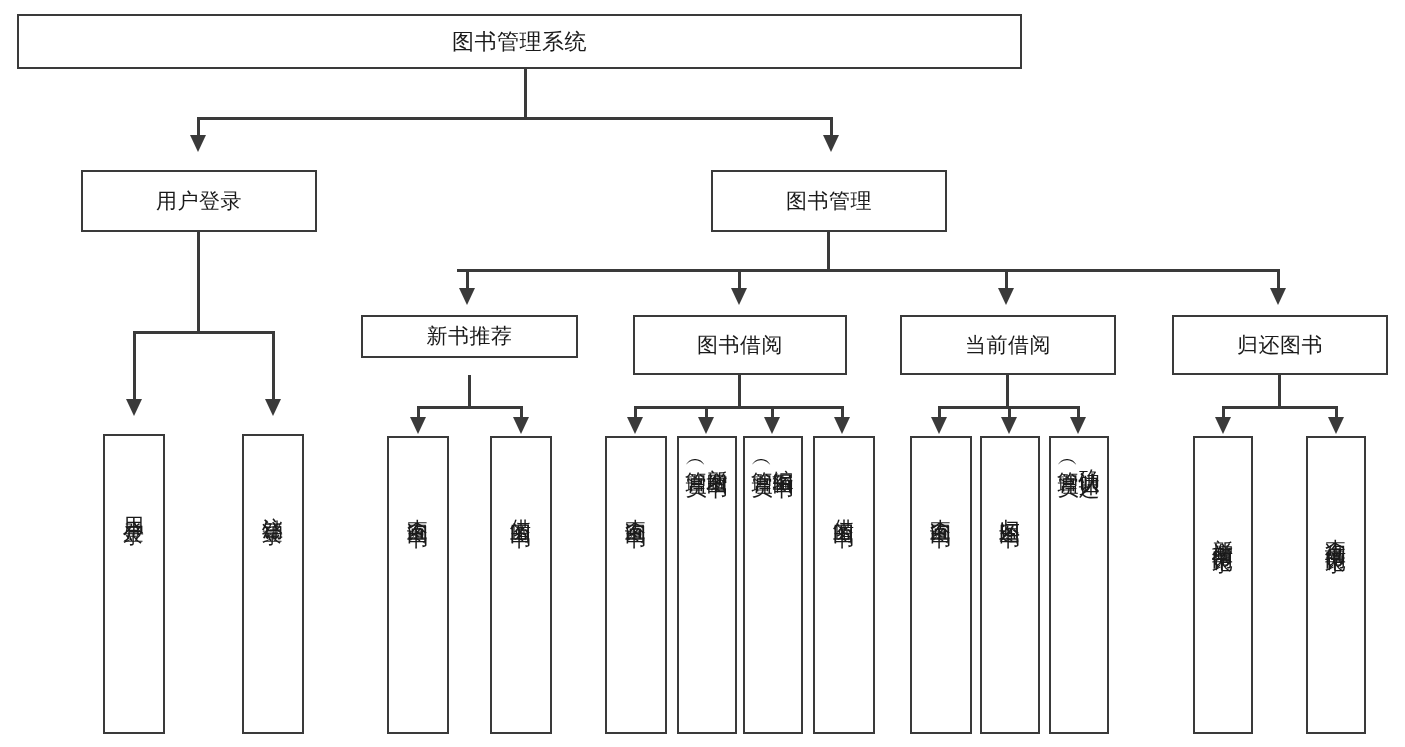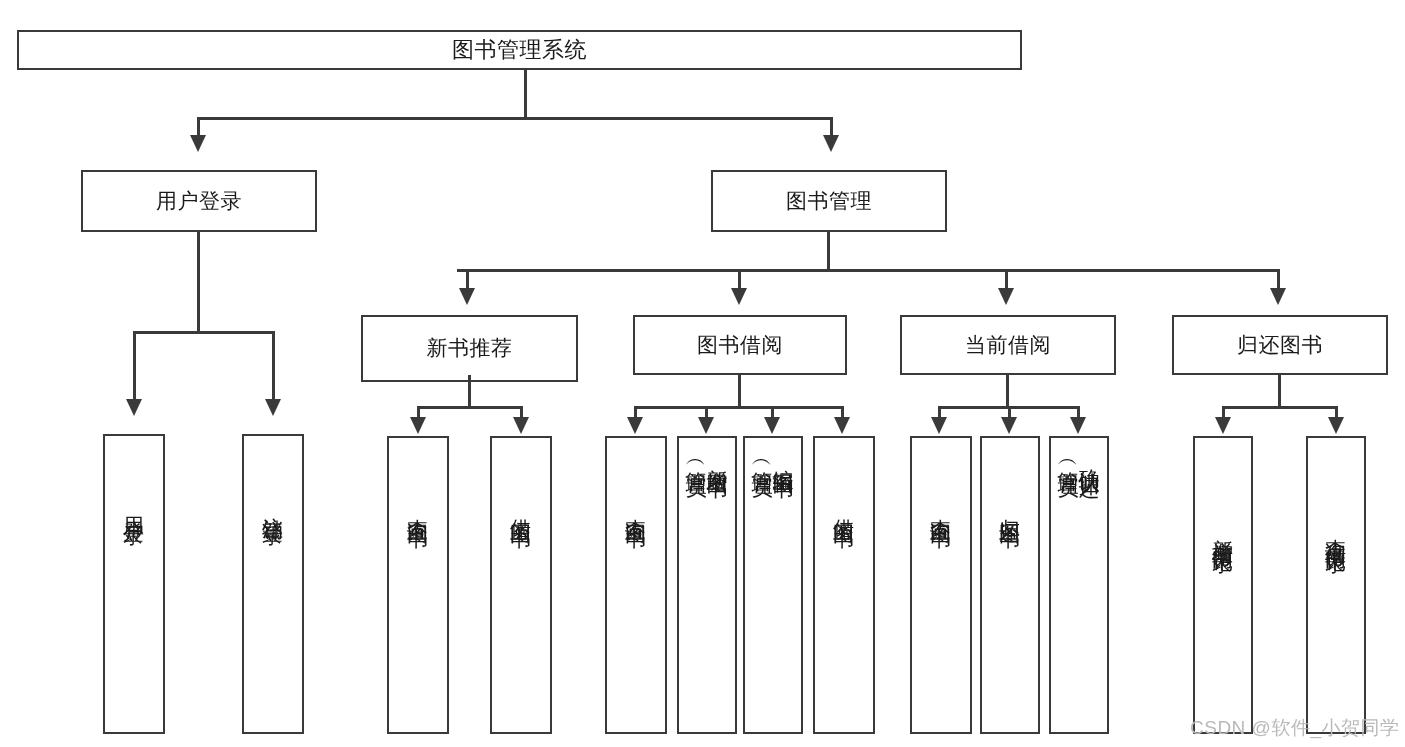--- a/index.html
+++ b/index.html
@@ -80,21 +80,21 @@
     font-size: 19px;
     white-space: nowrap;
     letter-spacing: 0.5px;
   }
 </style>
 </head>
 <body>
 
 <div id="canvas">
 
-  <div class="node root horizontal" style="left:17px; top:30px; width:1005px; height:40px;">
+  <div class="node root horizontal" style="left:17px; top:14px; width:1005px; height:55px;">
     <span class="node-label">图书管理系统</span>
   </div>
 
   <div class="edge v" style="left:524px; top:69px; height:50px;"></div>
 
   <div class="edge h" style="left:197px; top:117px; width:636px;"></div>
 
   <div class="edge v" style="left:197px; top:117px; height:20px;"></div>
   <div class="arrow" style="left:190px; top:135px;"></div>
   <div class="edge v" style="left:830px; top:117px; height:20px;"></div>
@@ -118,21 +118,21 @@
   <div class="edge h" style="left:457px; top:269px; width:823px;"></div>
   <div class="edge v" style="left:466px; top:269px; height:22px;"></div>
   <div class="arrow" style="left:459px; top:288px;"></div>
   <div class="edge v" style="left:738px; top:269px; height:22px;"></div>
   <div class="arrow" style="left:731px; top:288px;"></div>
   <div class="edge v" style="left:1005px; top:269px; height:22px;"></div>
   <div class="arrow" style="left:998px; top:288px;"></div>
   <div class="edge v" style="left:1277px; top:269px; height:22px;"></div>
   <div class="arrow" style="left:1270px; top:288px;"></div>
 
-  <div class="node horizontal" style="left:361px; top:315px; width:217px; height:67px;">
+  <div class="node horizontal" style="left:361px; top:315px; width:217px; height:43px;">
     <span class="node-label">新书推荐</span>
   </div>
   <div class="node horizontal" style="left:633px; top:315px; width:214px; height:60px;">
     <span class="node-label">图书借阅</span>
   </div>
   <div class="node horizontal" style="left:900px; top:315px; width:216px; height:60px;">
     <span class="node-label">当前借阅</span>
   </div>
   <div class="node horizontal" style="left:1172px; top:315px; width:216px; height:60px;">
     <span class="node-label">归还图书</span>
@@ -212,15 +212,14 @@
 （管理员）</span>
   </div>
 
   <div class="node vertical midlow" style="left:1193px; top:436px; width:60px; height:298px;">
     <span class="node-label">新增借阅记录</span>
   </div>
   <div class="node vertical midlow" style="left:1306px; top:436px; width:60px; height:298px;">
     <span class="node-label">查询借阅记录</span>
   </div>
 
-  <div class="watermark" style="left:1190px; top:715px;">CSDN @软件_小贺同学</div>
 
 </div>
 
 </body></html>

